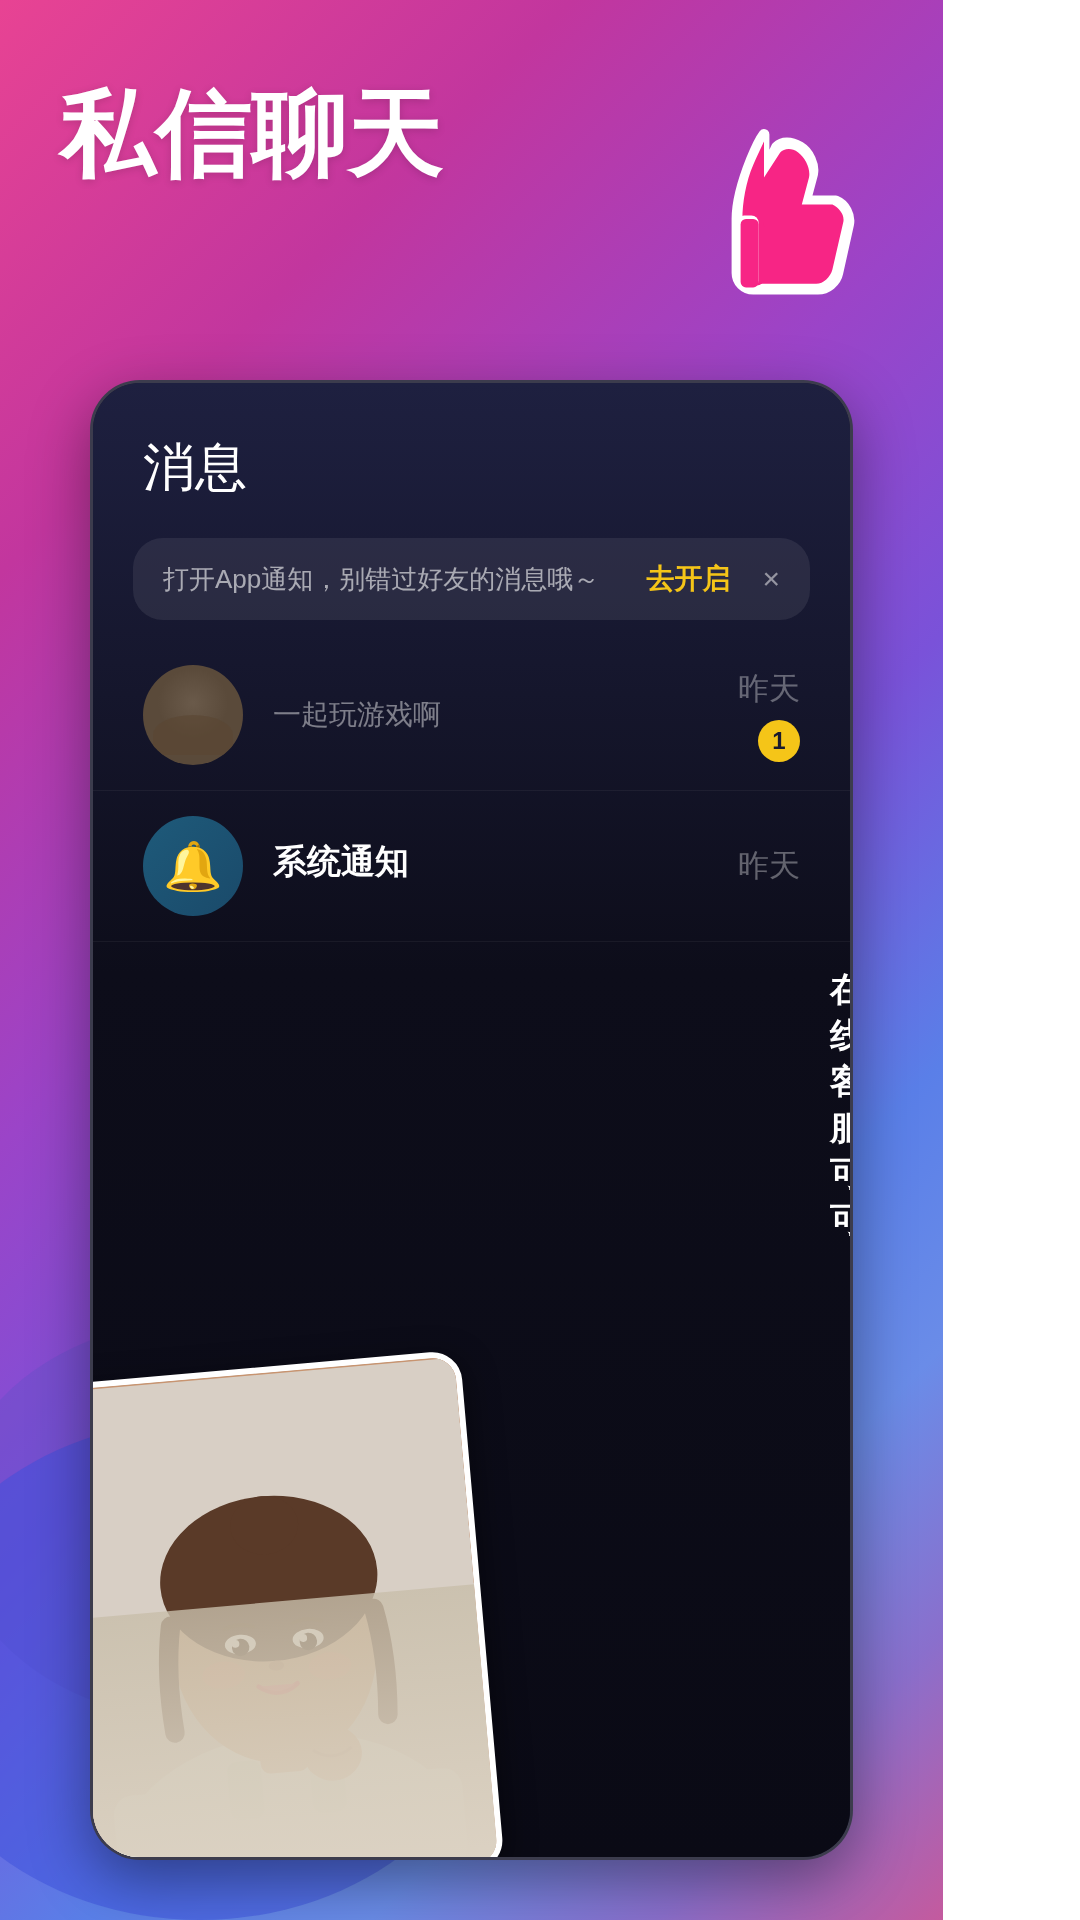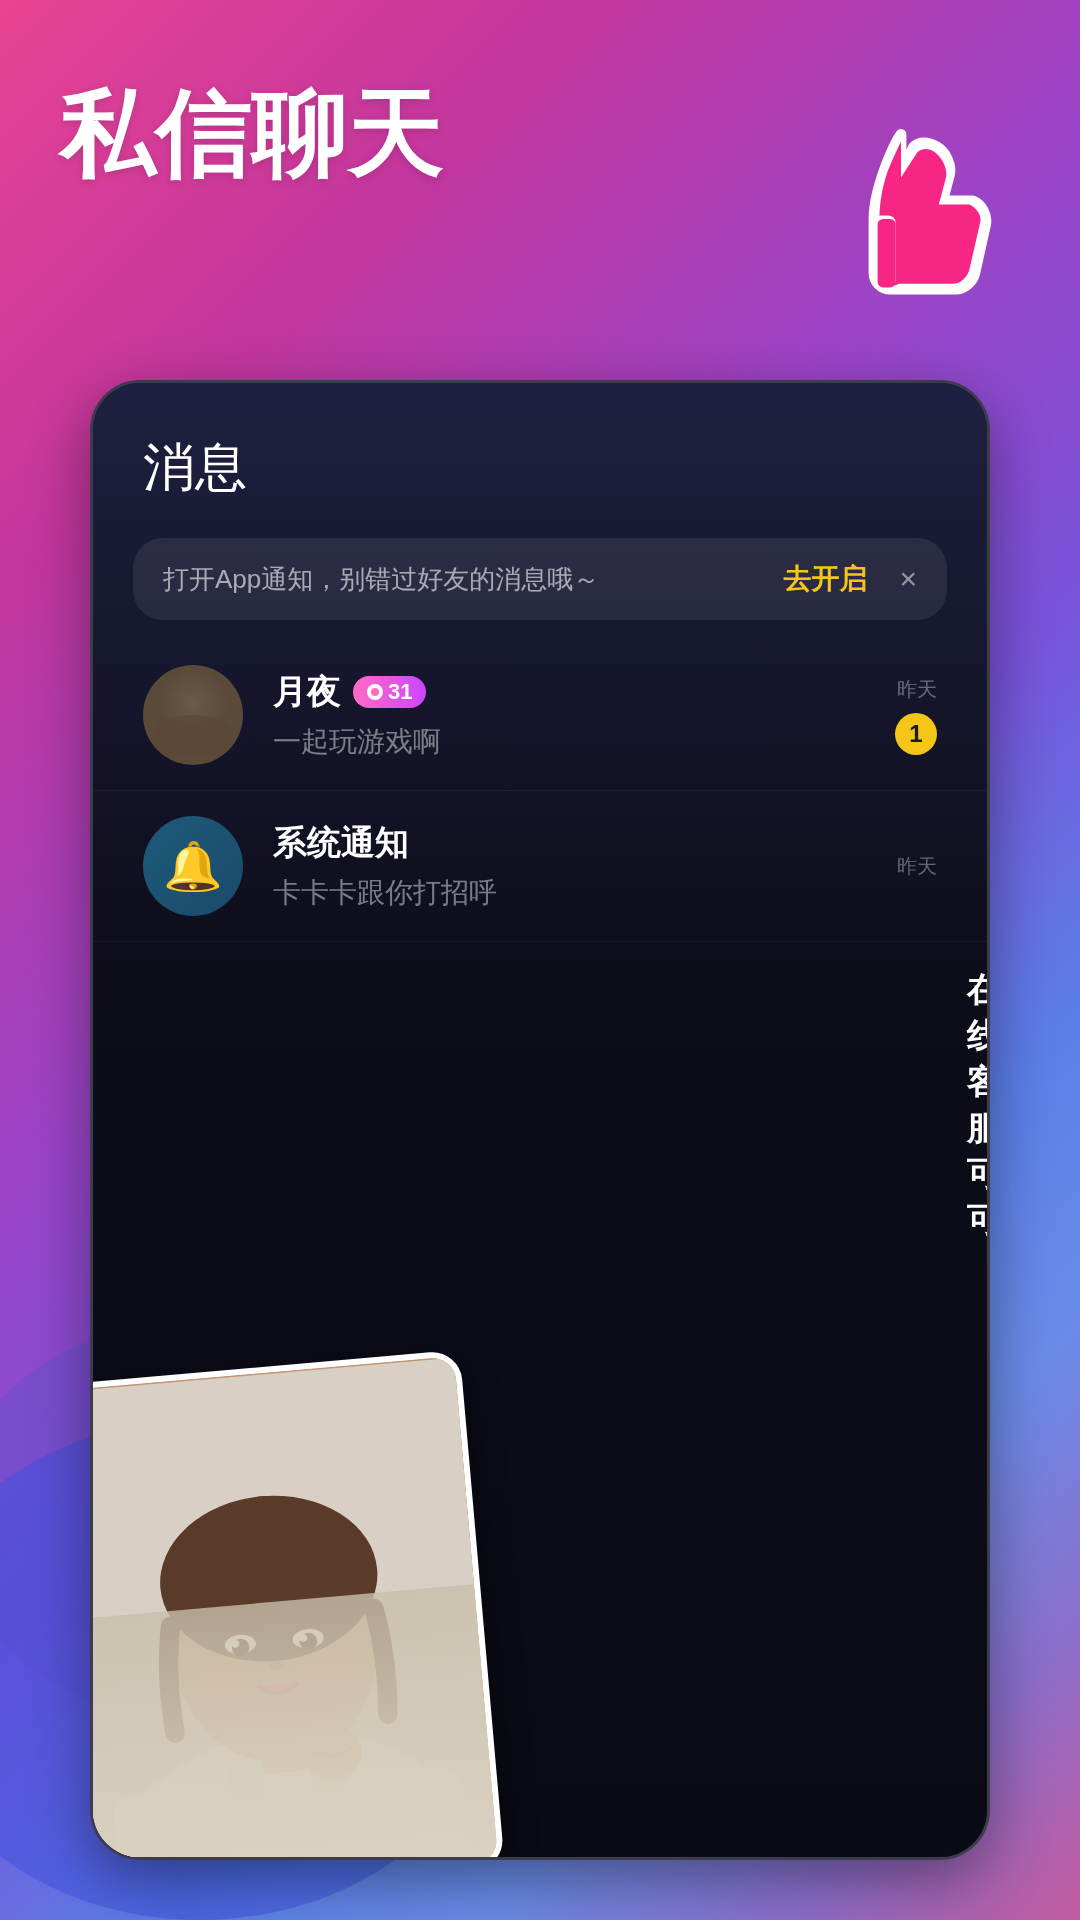--- a/index.html
+++ b/index.html
@@ -6,21 +6,21 @@
     * { margin: 0; padding: 0; box-sizing: border-box; }
     
     body {
       width: 1080px;
       height: 1920px;
       overflow: hidden;
       font-family: -apple-system, 'PingFang SC', 'Hiragino Sans GB', sans-serif;
     }
 
     .background {
-      width: 1080px;
+      width: 943px;
       height: 1920px;
       background: linear-gradient(135deg, #e84393 0%, #c2369e 20%, #9b44c8 40%, #7a52d9 55%, #5a7fe8 70%, #6a8ce8 80%, #8a6fcc 90%, #c45a9e 100%);
       position: relative;
       overflow: hidden;
     }
 
     .bg-wave {
       position: absolute;
       bottom: 200px;
       left: -50px;
@@ -220,21 +220,21 @@
 
     .chat-meta {
       display: flex;
       flex-direction: column;
       align-items: flex-end;
       gap: 10px;
       flex-shrink: 0;
     }
 
     .chat-time {
-      font-size: 20px;
+      font-size: 31px;
       color: rgba(255,255,255,0.35);
     }
 
     .unread-badge {
       background: #f5c518;
       color: #1a1a2e;
       border-radius: 50%;
       width: 42px;
       height: 42px;
       display: flex;
@@ -364,48 +364,36 @@
         </div>
       </div>
 
       <div class="chat-list">
 
         <div class="chat-item">
           <div class="avatar avatar-circle-person1">
             
           </div>
           <div class="chat-info">
-            <div class="chat-name-row">
-              <span class="chat-name">月夜</span>
-              <div class="level-badge">
-                <div class="level-icon">
-                  <svg width="10" height="10" viewBox="0 0 10 10">
-                    <circle cx="5" cy="5" r="4" fill="#ff6bc1"></circle>
-                  </svg>
-                </div>
-                <span class="level-text">31</span>
-              </div>
-            </div>
             <div class="chat-preview">一起玩游戏啊</div>
           </div>
           <div class="chat-meta">
             <span class="chat-time">昨天</span>
             <div class="unread-badge">1</div>
           </div>
         </div>
 
         <div class="chat-item">
           <div class="avatar avatar-system">
             <span class="bell-icon">🔔</span>
           </div>
           <div class="chat-info">
             <div class="chat-name-row">
               <span class="chat-name">系统通知</span>
             </div>
-            <div class="chat-preview">卡卡卡跟你打招呼</div>
           </div>
           <div class="chat-meta">
             <span class="chat-time">昨天</span>
           </div>
         </div>
 
         <div class="chat-item">
           <div class="avatar avatar-service-img">
           </div>
           <div class="chat-info">

